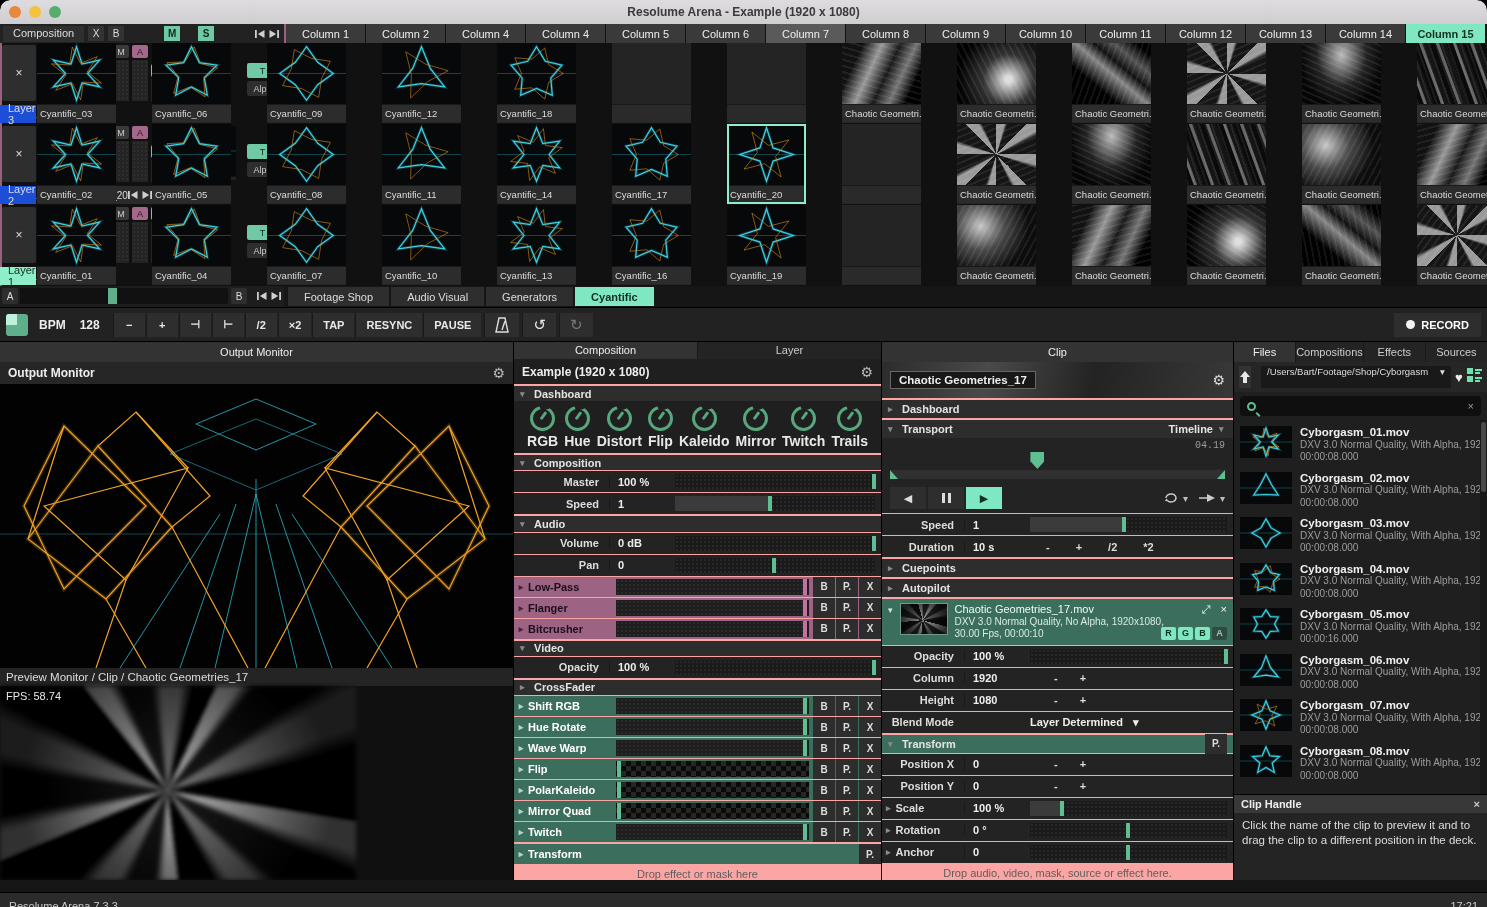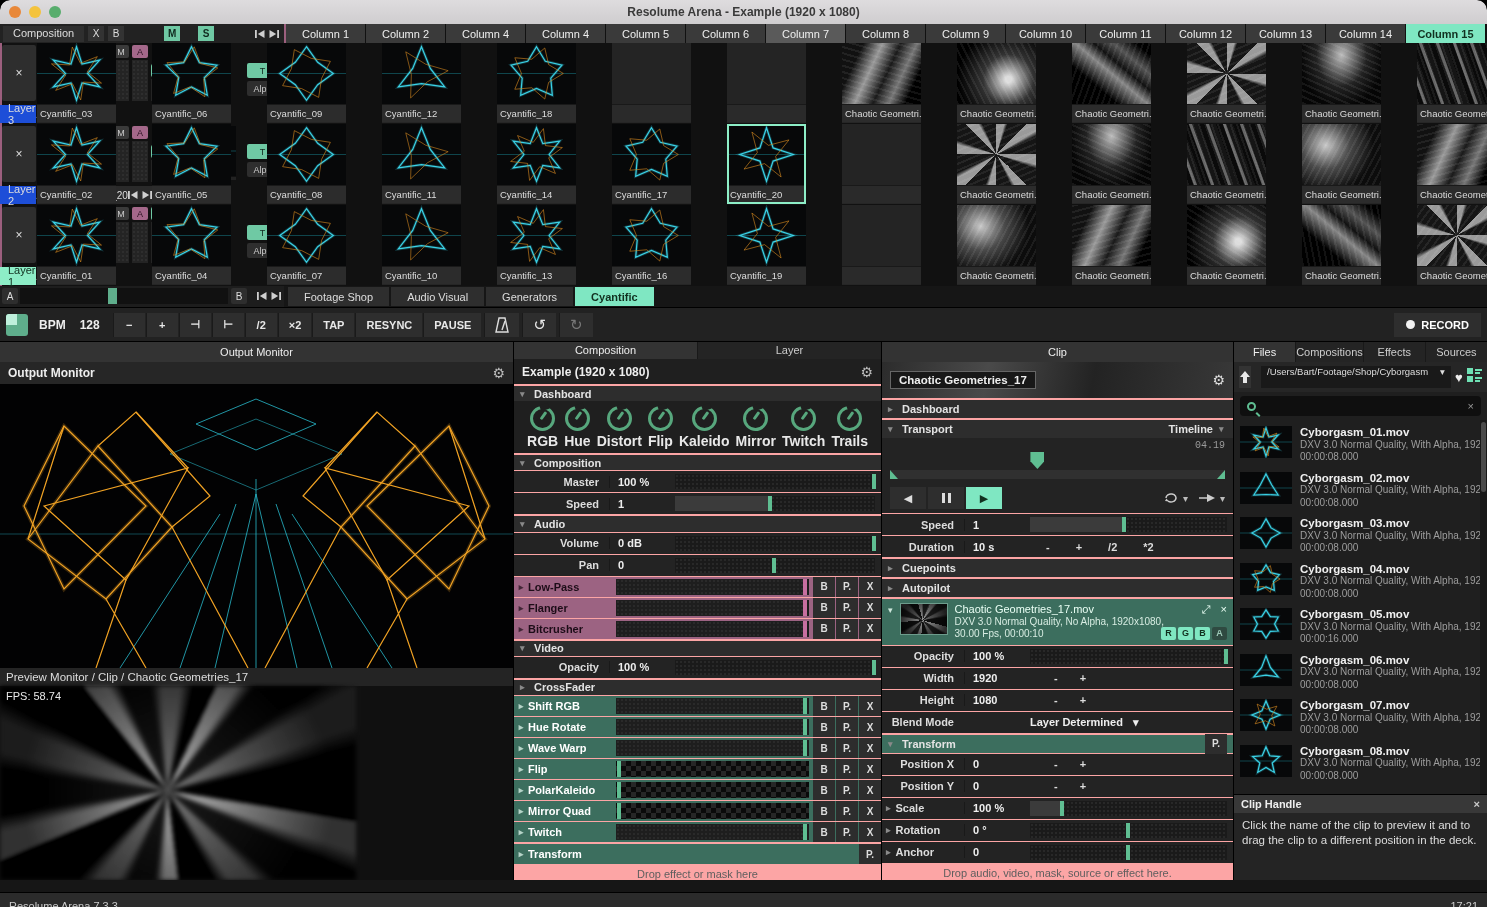--- a/index.html
+++ b/index.html
@@ -1179,21 +1179,21 @@
           <div class="prow crow">
             <span class="plabel">Opacity</span>
             <span class="pval">100 %</span>
             <div class="pctrl">
               <div class="slider">
                 <div class="shandle" style="left: calc(100% - 3px);"></div>
               </div>
             </div>
           </div>
           <div class="prow crow">
-            <span class="plabel">Width</span>
+            <span class="plabel">Column</span>
             <span class="pval">1920</span>
             <div class="pctrl">
               <span class="stepper">
                 <span>-</span>
                 <span>+</span>
               </span>
             </div>
           </div>
           <div class="prow crow">
             <span class="plabel">Height</span>

